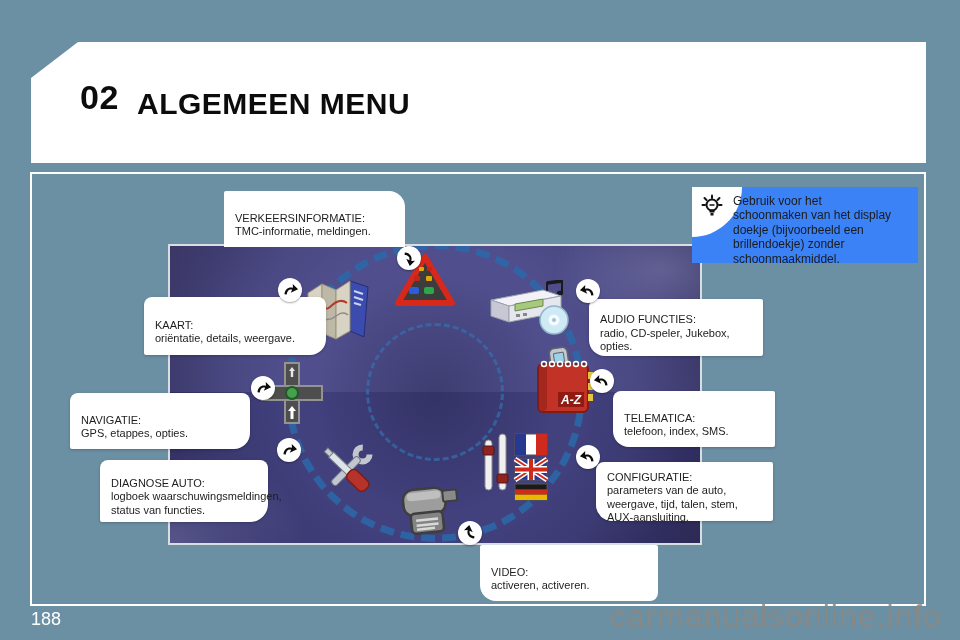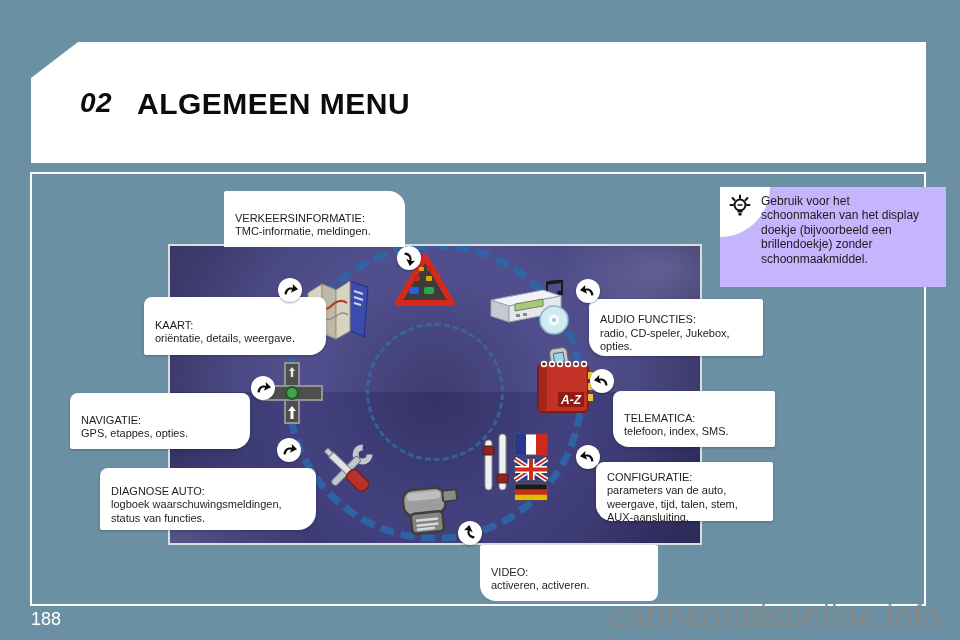--- a/index.html
+++ b/index.html
@@ -9,22 +9,22 @@
     font-family:"Liberation Sans", sans-serif;
     -webkit-font-smoothing:antialiased;
   }
   
   .banner{
     position:absolute;left:31px;top:42px;width:895px;height:121px;
     background:#ffffff;
     clip-path:polygon(0 36px, 47px 0, 100% 0, 100% 100%, 0 100%);
   }
   .banner .chapter{
-    position:absolute;left:49px;top:45px;
-    font-size:28px;font-weight:bold;color:#0c0c0c;letter-spacing:.5px;font-style:italic;
+    position:absolute;left:49px;top:36px;
+    font-size:34px;font-weight:bold;color:#0c0c0c;letter-spacing:.5px;
   }
   .banner .title{
     position:absolute;left:106px;top:45px;
     font-size:30px;font-weight:bold;color:#0c0c0c;letter-spacing:.5px;
   }
   
   .frame{
     position:absolute;left:30px;top:172px;width:896px;height:434px;
     border:2px solid #ffffff;box-sizing:border-box;
   }
@@ -65,22 +65,22 @@
     background:#ffffff;display:flex;align-items:center;justify-content:center;
     box-shadow:0 1px 2px rgba(0,0,0,.35);z-index:6;
   }
   .badge svg{display:block;}
   .dir-right svg{transform:rotate(8deg);}
   .dir-left  svg{transform:scaleX(-1) rotate(8deg);}
   .dir-down  svg{transform:rotate(98deg);}
   .dir-up    svg{transform:rotate(-82deg);}
   
   .tip{
-    position:absolute;left:720px;top:187px;width:226px;height:100px;
-    background:#c4b5fd;z-index:7;
+    position:absolute;left:692px;top:187px;width:226px;height:76px;
+    background:#3b82f6;z-index:7;
   }
   .tip .blob{
     position:absolute;left:0;top:0;width:50px;height:50px;
     background:#ffffff;border-radius:0 0 50px 0;
   }
   .tip .blob svg{position:absolute;left:7px;top:7px;}
   .tip .txt{
     position:absolute;left:41px;top:7px;width:182px;
     font-size:12px;line-height:14.4px;color:#1b1b1b;
   }
@@ -236,21 +236,21 @@
 <div class="callout" style="left:98px;top:297px;width:182px;height:58px;border-radius:8px 8px 16px 2px;margin-left:46px;">
   <div class="line">KAART:</div>
   <div class="line">oriëntatie, details, weergave.</div>
 </div>
 
 <div class="callout" style="left:70px;top:393px;width:180px;height:56px;border-radius:8px 8px 16px 2px;">
   <div class="line">NAVIGATIE:</div>
   <div class="line">GPS, etappes, opties.</div>
 </div>
 
-<div class="callout" style="left:100px;top:460px;width:216px;height:62px;border-radius:8px 8px 18px 2px;margin-top:8px;">
+<div class="callout" style="left:100px;top:460px;width:168px;height:62px;border-radius:8px 8px 18px 2px;">
   <div class="line">DIAGNOSE AUTO:</div>
   <div class="line">logboek waarschuwingsmeldingen,</div>
   <div class="line">status van functies.</div>
 </div>
 
 <div class="callout" style="left:480px;top:545px;width:178px;height:56px;border-radius:2px 2px 8px 16px;box-shadow:none;">
   <div class="line">VIDEO:</div>
   <div class="line">activeren, activeren.</div>
 </div>
 

